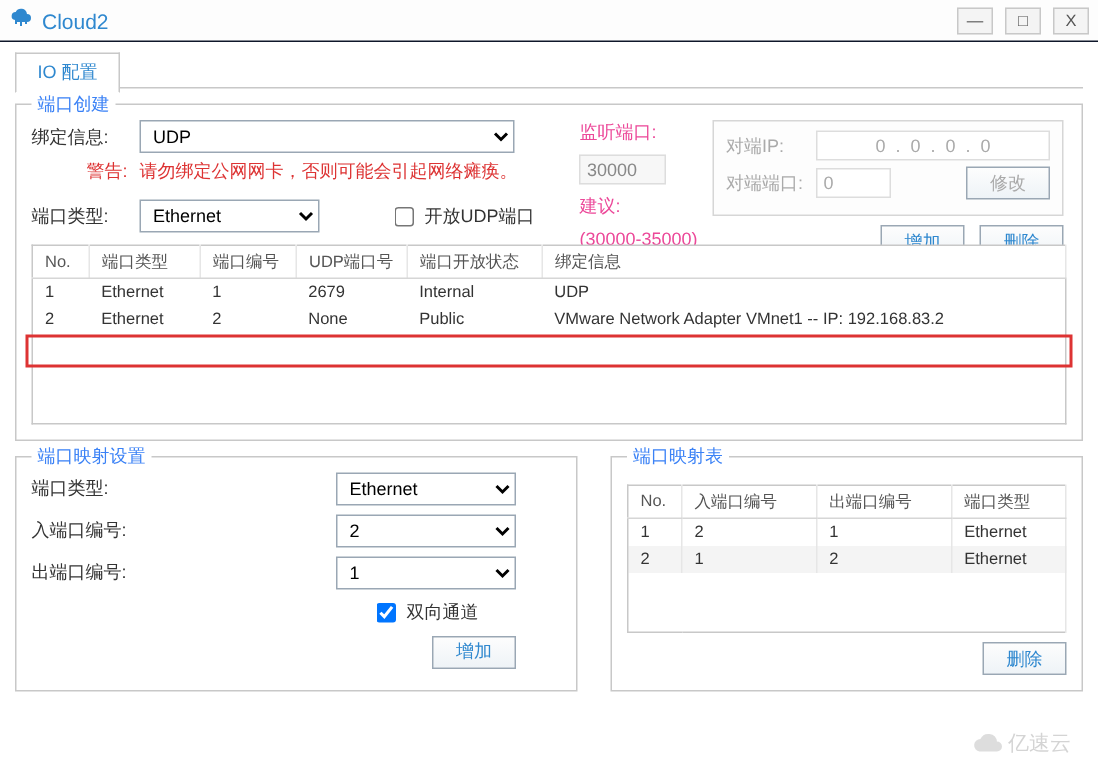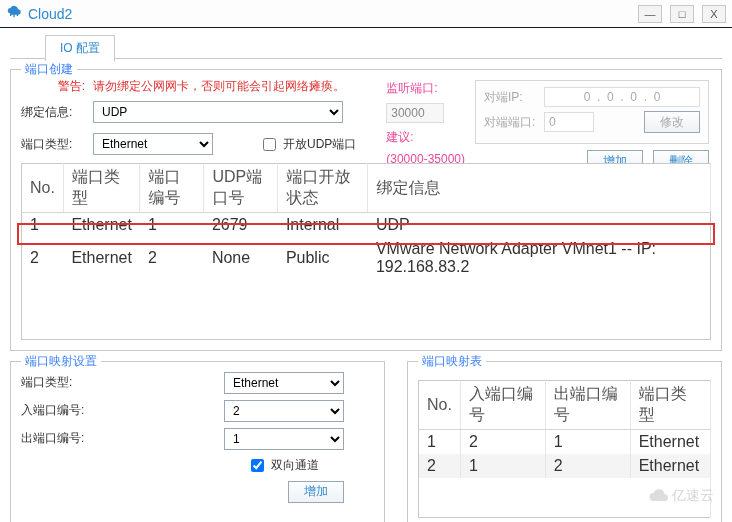--- a/index.html
+++ b/index.html
@@ -33,21 +33,20 @@
   .titlebar .winbtn {
     width: 24px; height: 18px;
     border: 1px solid #c8c8c8;
     display: flex; align-items: center; justify-content: center;
     font-size: 11px; color: #555; background: #f4f4f4;
     cursor: pointer;
   }
   .tabstrip {
     height: 30px;
     padding: 6px 10px 0 10px;
-    margin-left: 35px;
   }
   .tab {
     display: inline-block;
     border: 1px solid #c8c8c8;
     border-bottom: 1px solid #fff;
     background: #fff;
     padding: 4px 14px;
     font-size: 12px;
     color: #2f88cf;
     position: relative;
@@ -115,21 +114,21 @@
     font-size: 12px;
     cursor: pointer;
     padding: 0 10px;
   }
   .btn.gray { color: #aaa; }
   .btnrow { display: flex; gap: 10px; justify-content: flex-end; margin-top: 6px; }
   table.grid {
     width: 100%;
     border: 1px solid #c8c8c8;
     border-collapse: collapse;
-    font-size: 16px;
+    font-size: 11px;
     margin-top: 8px;
   }
   table.grid th, table.grid td {
     text-align: left;
     padding: 3px 8px;
     font-weight: normal;
   }
   table.grid thead th {
     background: #fff;
     border-bottom: 1px solid #d6d6d6;
@@ -190,29 +189,29 @@
 </div>
 
 <div class="tabstrip">
   <div class="tab">IO 配置</div>
 </div>
 <div class="tabrule"></div>
 
 <div class="panel">
   <span class="legend">端口创建</span>
 
-  <div class="row" style="margin-top:-2px;">
-    <span class="warnlab">警告:</span>
-    <span class="warn" style="margin-left:0">请勿绑定公网网卡，否则可能会引起网络瘫痪。</span>
-  </div>
   <div class="row">
     <span class="lab">绑定信息:</span>
     <select class="wide">
       <option>UDP</option>
     </select>
+  </div>
+  <div class="row" style="margin-top:-2px;">
+    <span class="warnlab">警告:</span>
+    <span class="warn" style="margin-left:0">请勿绑定公网网卡，否则可能会引起网络瘫痪。</span>
   </div>
   <div class="row" style="margin-top:10px;">
     <span class="lab">端口类型:</span>
     <select class="med">
       <option>Ethernet</option>
     </select>
     <span style="width:30px"></span>
     <label class="chk">
       <input type="checkbox" style="">
       <span>开放UDP端口</span>

